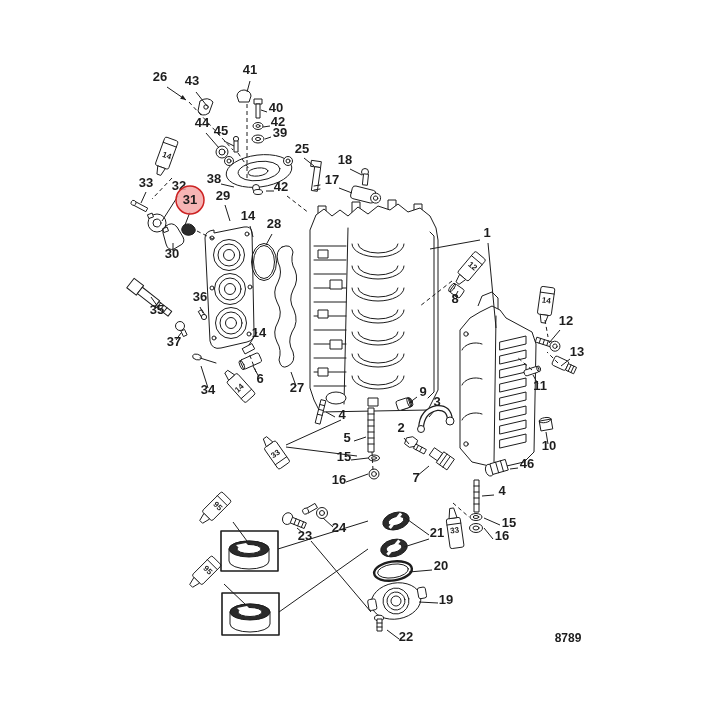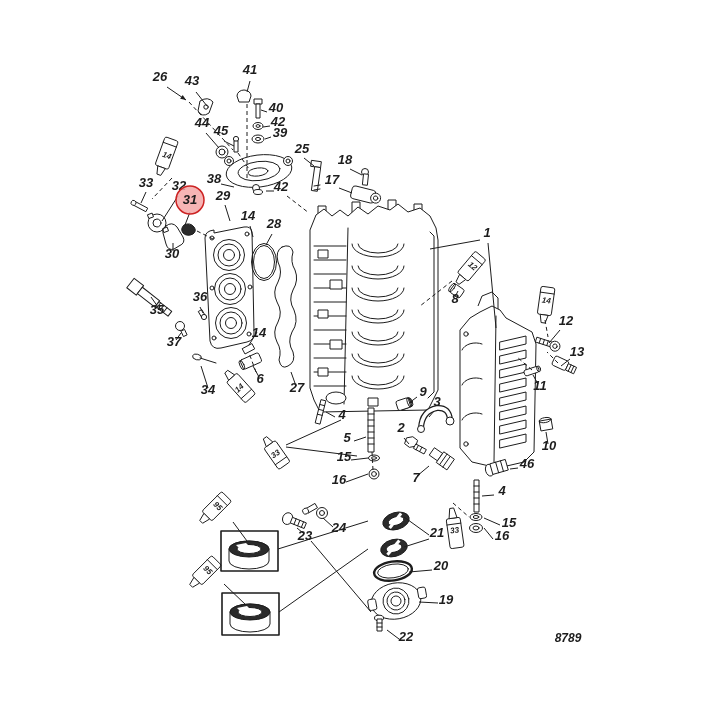--- a/index.html
+++ b/index.html
@@ -1,17 +1,17 @@
 <!DOCTYPE html>
 <html><head>
 <meta charset="utf-8">
 <style>
   html,body{margin:0;padding:0;background:#fff;}
   #stage{position:relative;width:720px;height:712px;background:#fff;overflow:hidden;
-         font-family:"Liberation Sans", sans-serif;font-style:italic;}
+         font-family:"Liberation Sans", sans-serif;}
   svg{position:absolute;left:0;top:0;}
   svg *{vector-effect:non-scaling-stroke;}
   .art{stroke:#1d1d1d;stroke-width:1;fill:none;stroke-linejoin:round;stroke-linecap:round;}
   .artf{stroke:#1d1d1d;stroke-width:1;fill:#fff;stroke-linejoin:round;}
   .dark{fill:#2b2b2b;stroke:#1d1d1d;}
   .lbl{font-family:"Liberation Sans",sans-serif;font-weight:bold;font-size:13px;fill:#1d1d1d;}
   .tube-num{font-family:"Liberation Sans",sans-serif;font-weight:bold;font-size:8px;fill:#1d1d1d;}
   .code{font-family:"Liberation Sans",sans-serif;font-weight:bold;font-size:12px;fill:#1d1d1d;}
 </style>
 </head>

